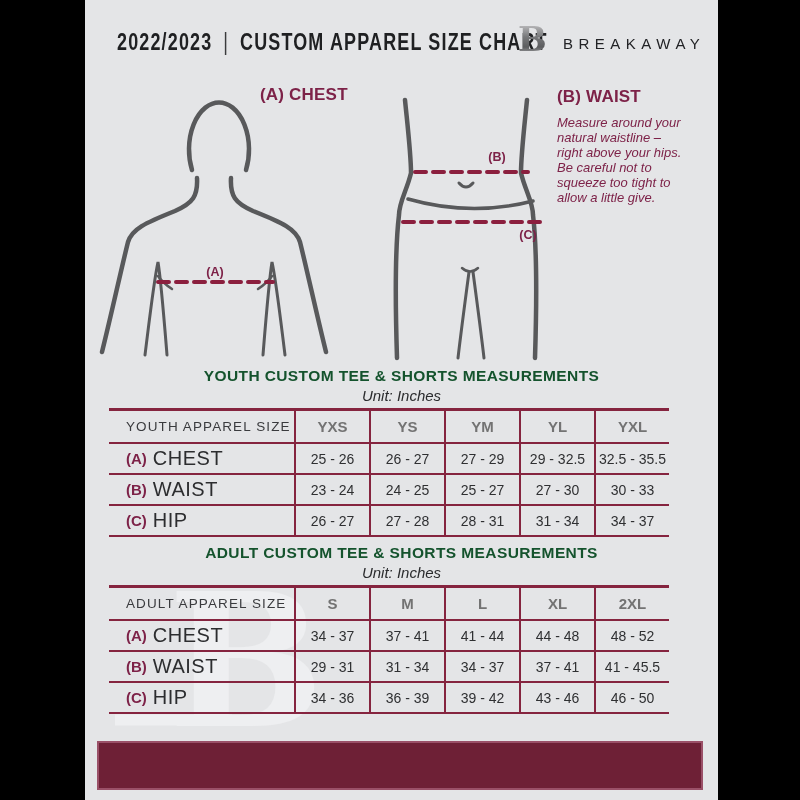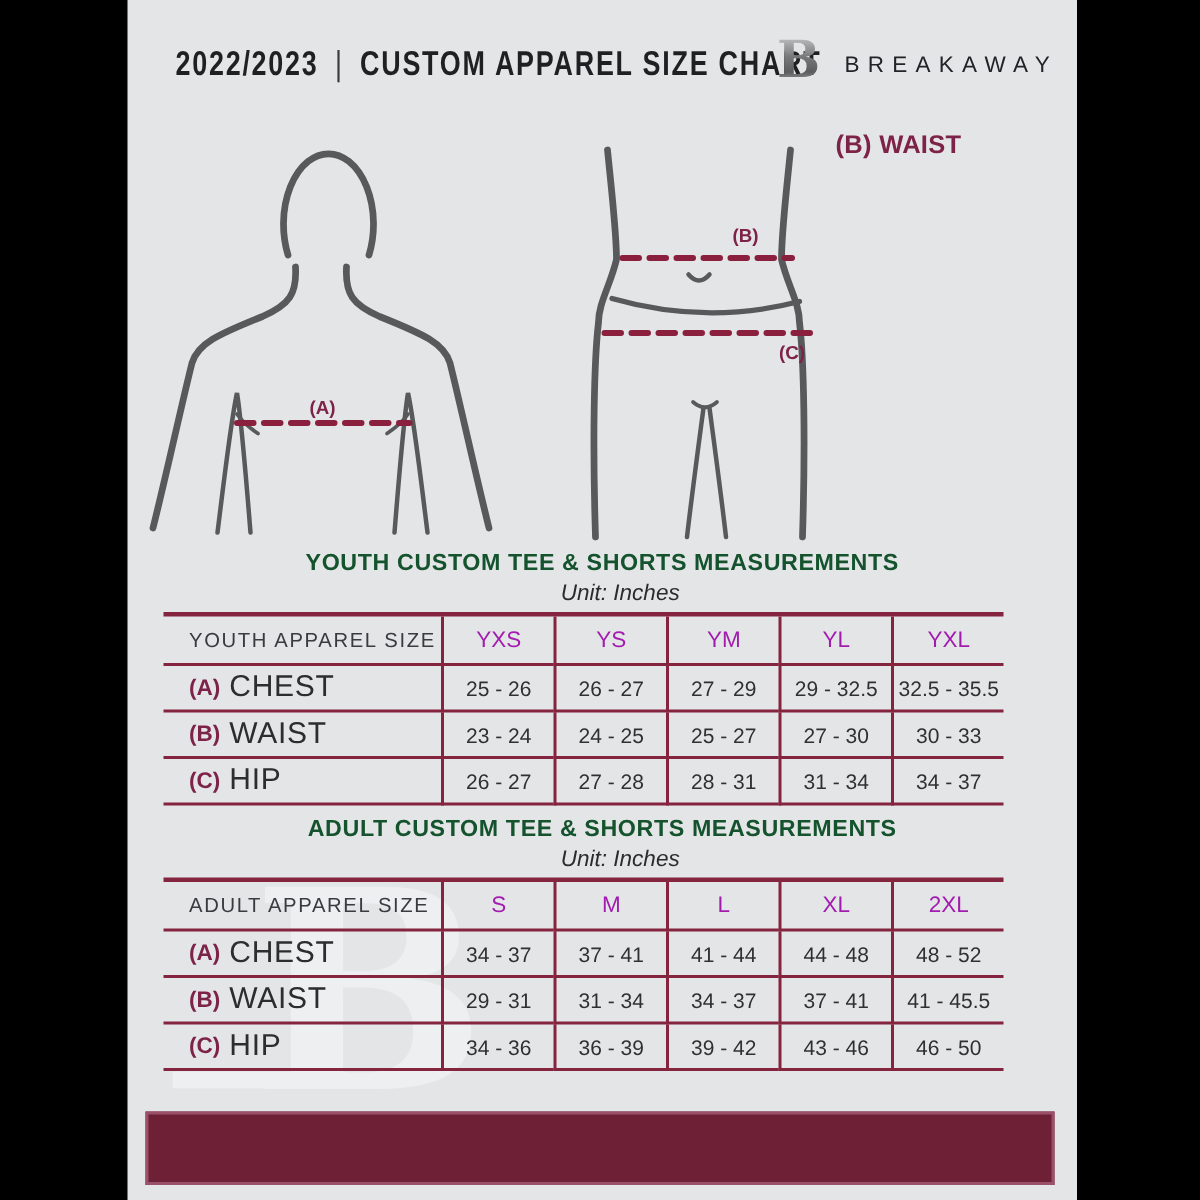--- a/index.html
+++ b/index.html
@@ -34,34 +34,34 @@
   
   .guide{position:absolute;color:var(--maroon);}
   .guide h3{font-size:17px;font-weight:bold;letter-spacing:.2px;}
   .guide p{margin-top:8px;font-style:italic;font-size:13px;line-height:15px;white-space:pre-line;}
   .guide-a{left:175px;top:85px;width:160px;}
   .guide-b{left:472px;top:87px;width:160px;}
   .guide-c{left:472px;top:222px;width:162px;}
 
   
   .sec-title{position:absolute;left:0;width:633px;text-align:center;font-weight:bold;font-size:15.5px;letter-spacing:.4px;color:#14532d;z-index:2;}
-  .sec-unit{position:absolute;left:12px;width:633px;text-align:center;font-style:italic;font-size:15px;color:#2a2b2d;z-index:2;}
+  .sec-unit{position:absolute;left:0;width:633px;text-align:center;font-style:italic;font-size:15px;color:#2a2b2d;z-index:2;}
   .t1-title{top:367px;} .t1-unit{top:387px;}
   .t2-title{top:544px;} .t2-unit{top:564px;}
 
   
   .size-table{position:absolute;left:24px;width:560px;display:grid;grid-template-columns:185px 75px 75px 75px 75px 75px;border-top:3px solid var(--line);z-index:2;}
   .t1{top:408px;} .t2{top:585px;}
   .size-table .cell{border-bottom:2px solid var(--line);display:flex;align-items:center;justify-content:center;background:transparent;}
   .size-table .cell:not(.col0){border-left:2px solid var(--line);}
   .size-table .col0{justify-content:flex-start;padding-left:17px;}
   .size-table .hrow{height:33px;}
   .size-table .drow{height:31px;}
   .header-label{font-size:13.5px;letter-spacing:1.1px;color:#3a3b3e;}
-  .size-head{font-weight:normal;font-size:15px;color:#a21caf;}
+  .size-head{font-weight:bold;font-size:15px;color:#737373;}
   .row-prefix{font-weight:bold;color:var(--maroon);font-size:15px;margin-right:6px;}
   .row-name{font-size:20px;letter-spacing:.5px;color:#2c2d2f;}
   .val{font-size:14px;color:#2f3032;}
 
   
   .watermark{position:absolute;left:25px;top:568px;z-index:1;opacity:.85;}
   .watermark text{font-family:"DejaVu Serif",serif;font-weight:bold;fill:var(--wm);}
   .watermark path{stroke:var(--wm);stroke-width:11;fill:none;}
 
   
@@ -120,23 +120,30 @@
         <path d="M323,119 Q386,137 448,121" stroke-width="3.5"></path>
         <path class="dashline" d="M318,142 H455"></path>
         <text class="diag-label" x="443" y="159" text-anchor="middle">(C)</text>
         <path d="M377,188 Q385,195 393,188" stroke-width="2.5"></path>
         <path d="M384,192 C380,222 376,252 373,278" stroke-width="3"></path>
         <path d="M388,192 C392,222 396,252 399,278" stroke-width="3"></path>
       </g>
     </svg>
 
     <div class="guide guide-a">
+      <h3>(A) CHEST</h3>
     </div>
     <div class="guide guide-b">
       <h3>(B) WAIST</h3>
+      <p>Measure around your
+natural waistline –
+right above your hips.
+Be careful not to
+squeeze too tight to
+allow a little give.</p>
     </div>
 
     <svg class="watermark" width="210" height="185" viewBox="0 0 210 185">
       <text x="58" y="158" font-size="185">B</text>
       <path d="M5,152 H122"></path>
     </svg>
 
     <div class="sec-title t1-title">YOUTH CUSTOM TEE &amp; SHORTS MEASUREMENTS</div>
     <div class="sec-unit t1-unit">Unit: Inches</div>
     <div class="size-table t1">

